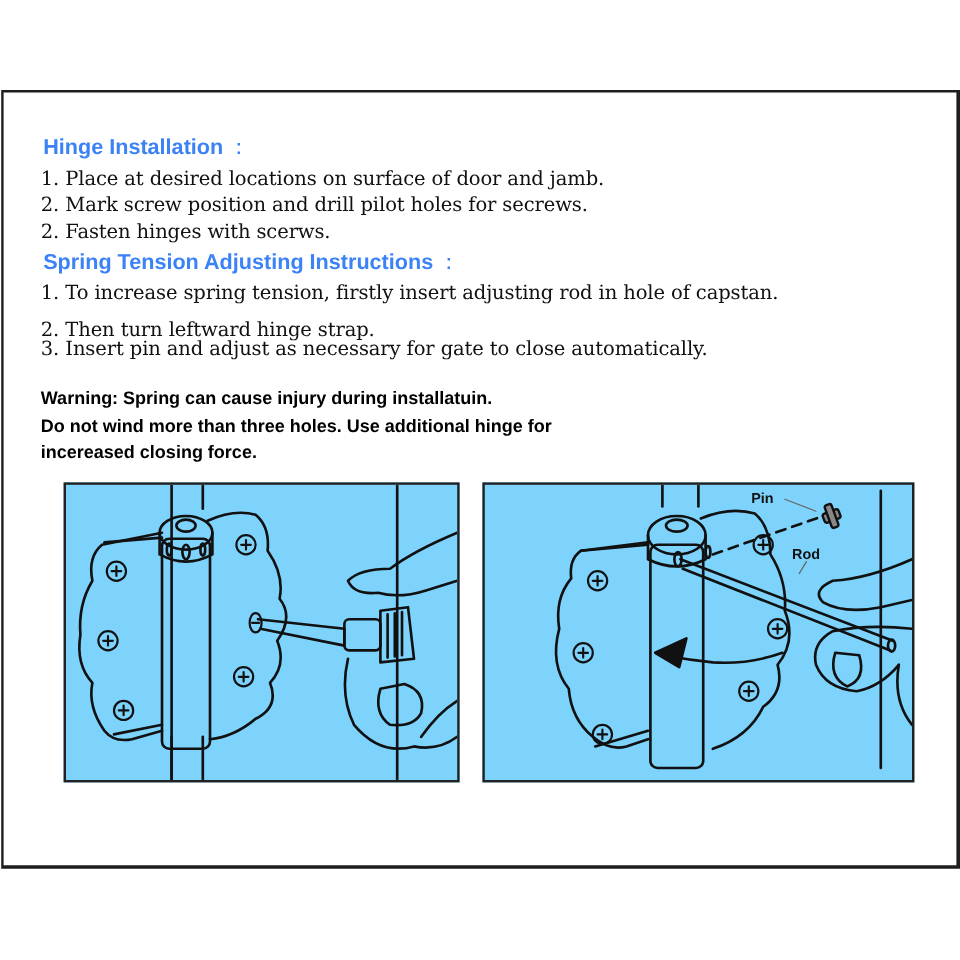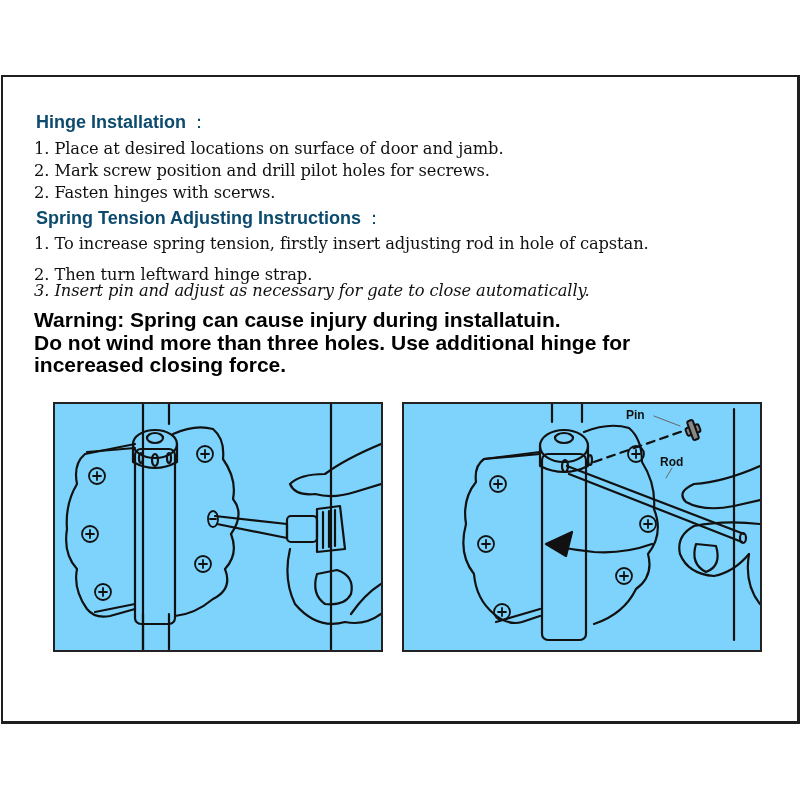--- a/index.html
+++ b/index.html
@@ -5,32 +5,32 @@
   html, body { margin:0; padding:0; background:#ffffff; }
   body { width:800px; height:800px; position:relative; overflow:hidden; }
   .frame {
     position:absolute; left:1px; top:75px; width:794px; height:644px;
     border:2px solid #1e1e1e; border-right-width:3px; border-bottom-width:3px;
     box-sizing:content-box; background:#fff;
   }
   .heading {
     position:absolute; left:36px;
     font-family:"Liberation Sans", sans-serif; font-weight:bold;
-    font-size:18px; color:#0c4a6e; white-space:nowrap; letter-spacing:0px;
+    font-size:18px; color:#3b82f6; white-space:nowrap; letter-spacing:0px;
   }
   .heading .colon { font-weight:normal; margin-left:4px; }
   .step {
     position:absolute; left:34px;
     font-family:"DejaVu Serif", serif; font-size:16.3px; color:#111;
     white-space:nowrap; letter-spacing:-0.1px;
   }
   .warn {
     position:absolute; left:34px;
     font-family:"Liberation Sans", sans-serif; font-weight:bold;
-    font-size:21px; color:#000; white-space:nowrap;
+    font-size:15px; color:#000; white-space:nowrap;margin-top:16px;
   }
   .panel {
     position:absolute; top:402px; height:246px;
     border:2px solid #222; background:#7dd3fc; overflow:hidden;
   }
   .panel svg { position:absolute; left:0; top:0; }
   .callout {
     font-family:"Liberation Sans", sans-serif; font-weight:bold; font-size:12px; fill:#111;
   }
 </style>
@@ -44,21 +44,21 @@
 </div>
 <div class="step" style="top:139px;text-align:center;">1. Place at desired locations on surface of door and jamb.</div>
 <div class="step" style="top:161px;">2. Mark screw position and drill pilot holes for secrews.</div>
 <div class="step" style="top:183px;">2. Fasten hinges with scerws.</div>
 
 <div class="heading" style="top:206px;">
   <span>Spring Tension Adjusting Instructions</span><span class="colon">：</span>
 </div>
 <div class="step" style="top:234px;">1. To increase spring tension, firstly insert adjusting rod in hole of capstan.</div>
 <div class="step" style="top:265px;">2. Then turn leftward hinge strap.</div>
-<div class="step" style="top:281px;font-style:italic;">3. Insert pin and adjust as necessary for gate to close automatically.</div>
+<div class="step" style="top:281px;">3. Insert pin and adjust as necessary for gate to close automatically.</div>
 
 <div class="warn" style="top:308px;">Warning: Spring can cause injury during installatuin.</div>
 <div class="warn" style="top:331px;">Do not wind more than three holes. Use additional hinge for</div>
 <div class="warn" style="top:353px;"> incereased closing force.</div>
 
 <div class="panel" style="left:53px; width:326px;">
   <svg width="326" height="246" viewBox="0 0 326 246" fill="none" stroke="#111" stroke-width="2.2" stroke-linejoin="round" stroke-linecap="round">
 
     <line x1="88" y1="0" x2="88" y2="246"></line>
     <line x1="114" y1="0" x2="114" y2="20"></line>

